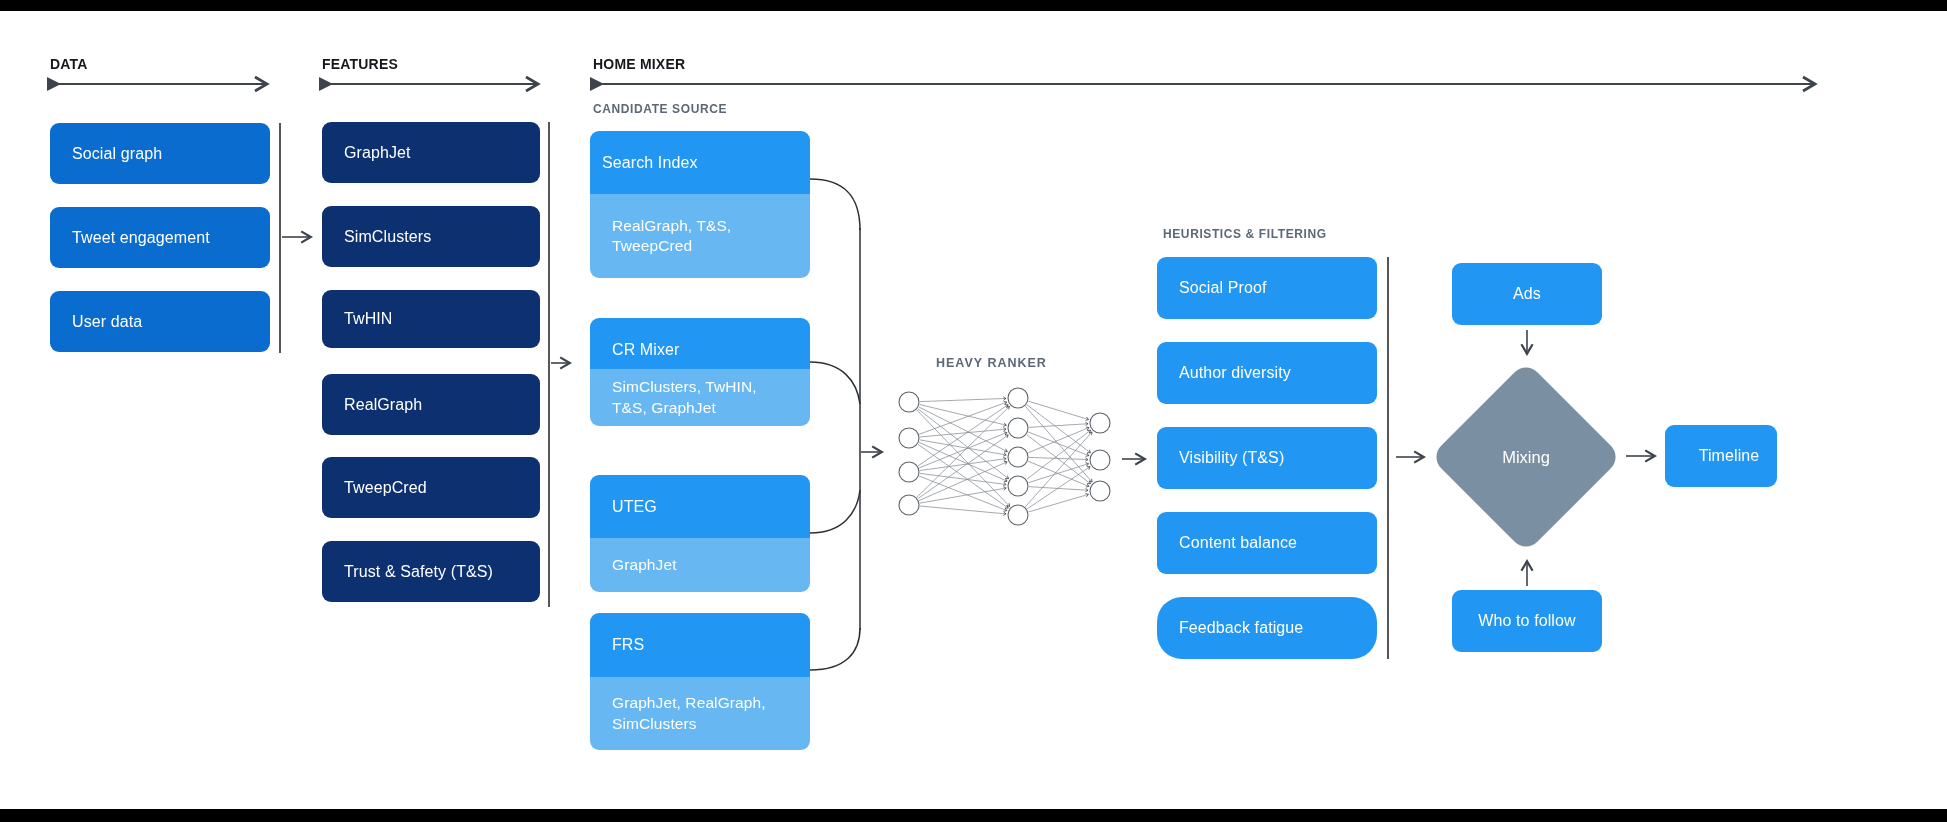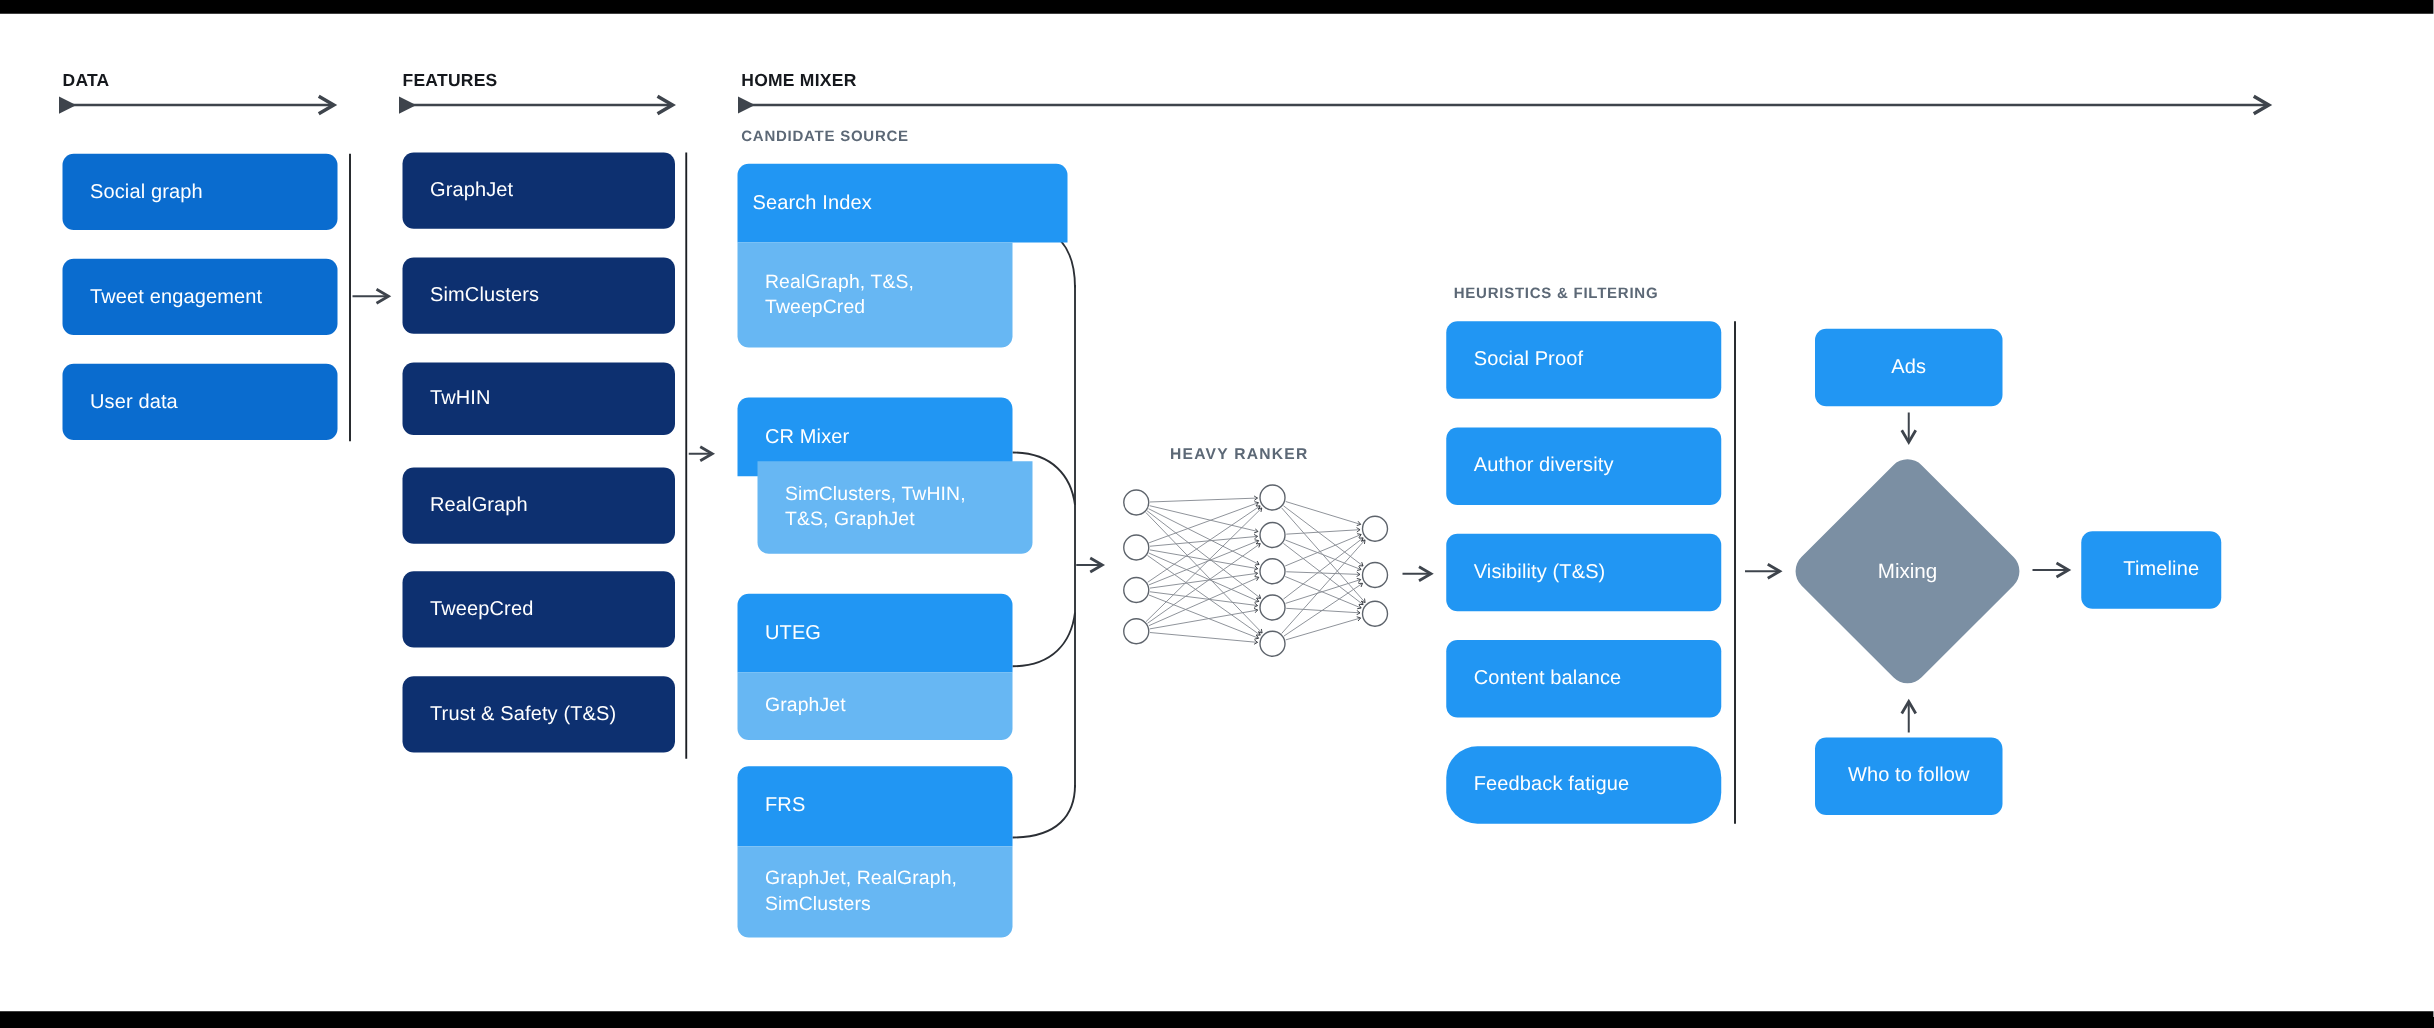--- a/index.html
+++ b/index.html
@@ -148,25 +148,25 @@
   <div class="box blue" style="left:50px;top:207px;width:220px;height:61px;">Tweet engagement</div>
   <div class="box blue" style="left:50px;top:291px;width:220px;height:61px;">User data</div>
 
   <div class="box navy" style="left:322px;top:122px;width:218px;height:61px;">GraphJet</div>
   <div class="box navy" style="left:322px;top:206px;width:218px;height:61px;">SimClusters</div>
   <div class="box navy" style="left:322px;top:290px;width:218px;height:58px;">TwHIN</div>
   <div class="box navy" style="left:322px;top:374px;width:218px;height:61px;">RealGraph</div>
   <div class="box navy" style="left:322px;top:457px;width:218px;height:61px;">TweepCred</div>
   <div class="box navy" style="left:322px;top:541px;width:218px;height:61px;">Trust &amp; Safety (T&amp;S)</div>
 
-  <div class="box bright cand-top" style="left:590px;top:131px;width:264px;height:63px;padding-left:12px;">Search Index</div>
+  <div class="box bright cand-top" style="left:590px;top:131px;width:220px;height:63px;padding-left:12px;">Search Index</div>
   <div class="box light cand-sub" style="left:590px;top:194px;width:220px;height:84px;">RealGraph, T&amp;S, TweepCred</div>
 
   <div class="box bright cand-top" style="left:590px;top:306px;width:220px;height:63px;margin-top:12px;">CR Mixer</div>
-  <div class="box light cand-sub" style="left:590px;top:369px;width:220px;height:74px;margin-left:16px;">SimClusters, TwHIN, T&amp;S, GraphJet</div>
+  <div class="box light cand-sub" style="left:590px;top:369px;width:220px;height:57px;">SimClusters, TwHIN, T&amp;S, GraphJet</div>
 
   <div class="box bright cand-top" style="left:590px;top:475px;width:220px;height:63px;">UTEG</div>
   <div class="box light cand-sub" style="left:590px;top:538px;width:220px;height:54px;">GraphJet</div>
 
   <div class="box bright cand-top" style="left:590px;top:613px;width:220px;height:64px;">FRS</div>
   <div class="box light cand-sub" style="left:590px;top:677px;width:220px;height:73px;">GraphJet, RealGraph, SimClusters</div>
 
   <div class="box bright" style="left:1157px;top:257px;width:220px;height:62px;">Social Proof</div>
   <div class="box bright" style="left:1157px;top:342px;width:220px;height:62px;">Author diversity</div>
   <div class="box bright" style="left:1157px;top:427px;width:220px;height:62px;">Visibility (T&amp;S)</div>

